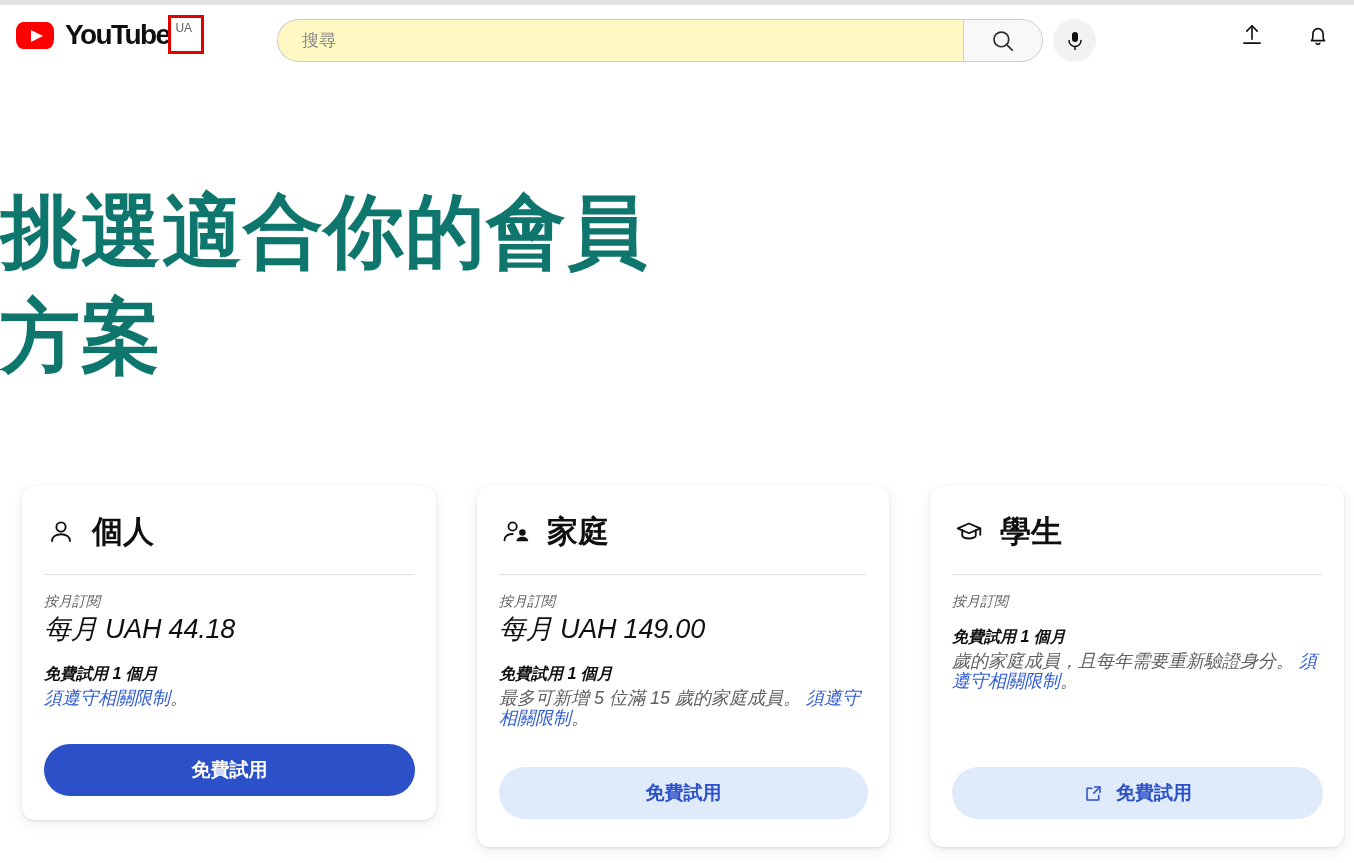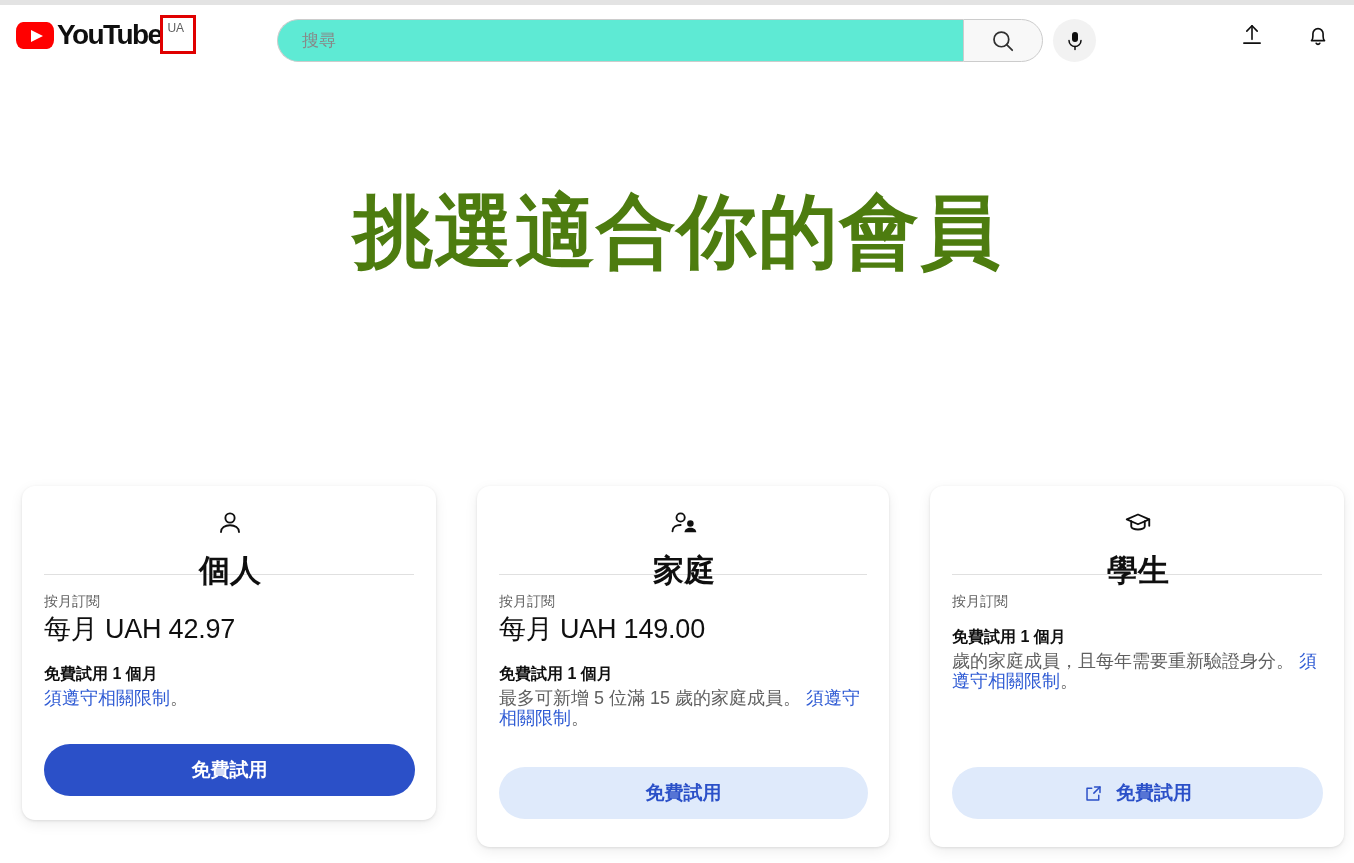--- a/index.html
+++ b/index.html
@@ -59,21 +59,21 @@
     border-left: 12px solid #ffffff;
     border-top: 6.5px solid transparent;
     border-bottom: 6.5px solid transparent;
   }
   .yt-wordmark {
     font-family: "Liberation Sans", sans-serif;
     font-size: 28px;
     font-weight: 700;
     letter-spacing: -1.6px;
     color: #0f0f0f;
-    margin-left: 3px;
+    margin-left: 11px;
     line-height: 30px;
   }
   .country-badge-wrap {
     position: relative;
     margin-left: 1px;
     margin-top: -2px;
     text-decoration: underline;
   }
   .country-badge {
     font-size: 12px;
@@ -105,21 +105,21 @@
     width: 686px;
     height: 43px;
     box-sizing: border-box;
     border: 1px solid #ccc;
     border-right: none;
     border-radius: 22px 0 0 22px;
     padding: 0 0 0 24px;
     font-size: 17px;
     color: #606060;
     outline: none;
-    background: #5eead4;
+    background: #fef9c3;
     font-family: "Liberation Sans", "DejaVu Sans", sans-serif;
   }
   .search-field::placeholder { color: #888; }
   .search-btn {
     width: 80px;
     height: 43px;
     box-sizing: border-box;
     border: 1px solid #ccc;
     border-radius: 0 22px 22px 0;
     background: #f8f8f8;
@@ -161,25 +161,25 @@
     align-items: center;
     justify-content: center;
   }
 
   
   .page-title {
     position: absolute;
     top: 125px;
     left: 0;
     width: 1354px;
-    text-align: center;
+    text-align: left;
     font-size: 80px;
     line-height: 105px;
     font-weight: 700;
-    color: #4d7c0f;
+    color: #0f766e;
     letter-spacing: 1px;
   }
   .title-line2 { display: block; }
 
   
   .cards {
     position: absolute;
     left: 0;
     top: 0;
     width: 1354px;
@@ -195,21 +195,20 @@
   .card-1 { left: 22px;  top: 486px; width: 414px; height: 334px; }
   .card-2 { left: 477px; top: 486px; width: 412px; height: 361px; }
   .card-3 { left: 930px; top: 486px; width: 414px; height: 361px; }
 
   .card-head {
     display: flex;
     align-items: center;
     gap: 16px;
     height: 48px;
     padding-left: 2px;
-    flex-direction: column;
   }
   .plan-icon {
     width: 30px;
     height: 30px;
     display: flex;
     align-items: center;
     justify-content: center;
     flex: 0 0 auto;
   }
   .plan-name {
@@ -217,21 +216,21 @@
     font-weight: 700;
     color: #0f0f0f;
     line-height: 34px;
   }
   .divider {
     height: 1px;
     background: #e0e0e0;
     margin: 18px 0 0 0;
   }
 
-  .card-body { padding-top: 17px; }
+  .card-body { padding-top: 17px; font-style: italic; }
   .billing-period {
     font-size: 14px;
     color: #606060;
     line-height: 18px;
   }
   .price {
     font-size: 27px;
     color: #0f0f0f;
     line-height: 36px;
     margin-top: 1px;
@@ -323,38 +322,39 @@
         <path d="M6 17.2c1.1-1.1 1.3-2.2 1.3-4.1v-2.3a4.7 4.7 0 0 1 9.4 0v2.3c0 1.9.2 3 1.3 4.1z" fill="none" stroke="#0f0f0f" stroke-width="1.5" stroke-linejoin="round"></path>
         <path d="M10.3 19.6a1.9 1.9 0 0 0 3.4 0" fill="none" stroke="#0f0f0f" stroke-width="1.5" stroke-linecap="round"></path>
       </svg>
     </button>
   </div>
 
 </div>
 
 <h1 class="page-title">
   <span>挑選適合你的會員</span>
+  <span class="title-line2">方案</span>
 </h1>
 
 <div class="cards">
 
   <div class="card card-1">
     <div class="card-head">
       <span class="plan-icon">
         <svg width="30" height="30" viewBox="0 0 24 24">
           <circle cx="12" cy="8" r="3.7" fill="none" stroke="#0f0f0f" stroke-width="1.5"></circle>
           <path d="M4.8 19.2c0-3.4 3.2-5.4 7.2-5.4s7.2 2 7.2 5.4" fill="none" stroke="#0f0f0f" stroke-width="1.5" stroke-linecap="round"></path>
         </svg>
       </span>
       <span class="plan-name">個人</span>
     </div>
     <div class="divider"></div>
     <div class="card-body">
       <div class="billing-period">按月訂閱</div>
-      <div class="price">每月 UAH 42.97</div>
+      <div class="price">每月 UAH 44.18</div>
       <div class="trial">免費試用 1 個月</div>
       <div class="fineprint"><span></span><a href="#">須遵守相關限制</a><span>。</span></div>
     </div>
     <button class="cta cta-primary cta-1">
       <span>免費試用</span>
     </button>
   </div>
 
   <div class="card card-2">
     <div class="card-head">

